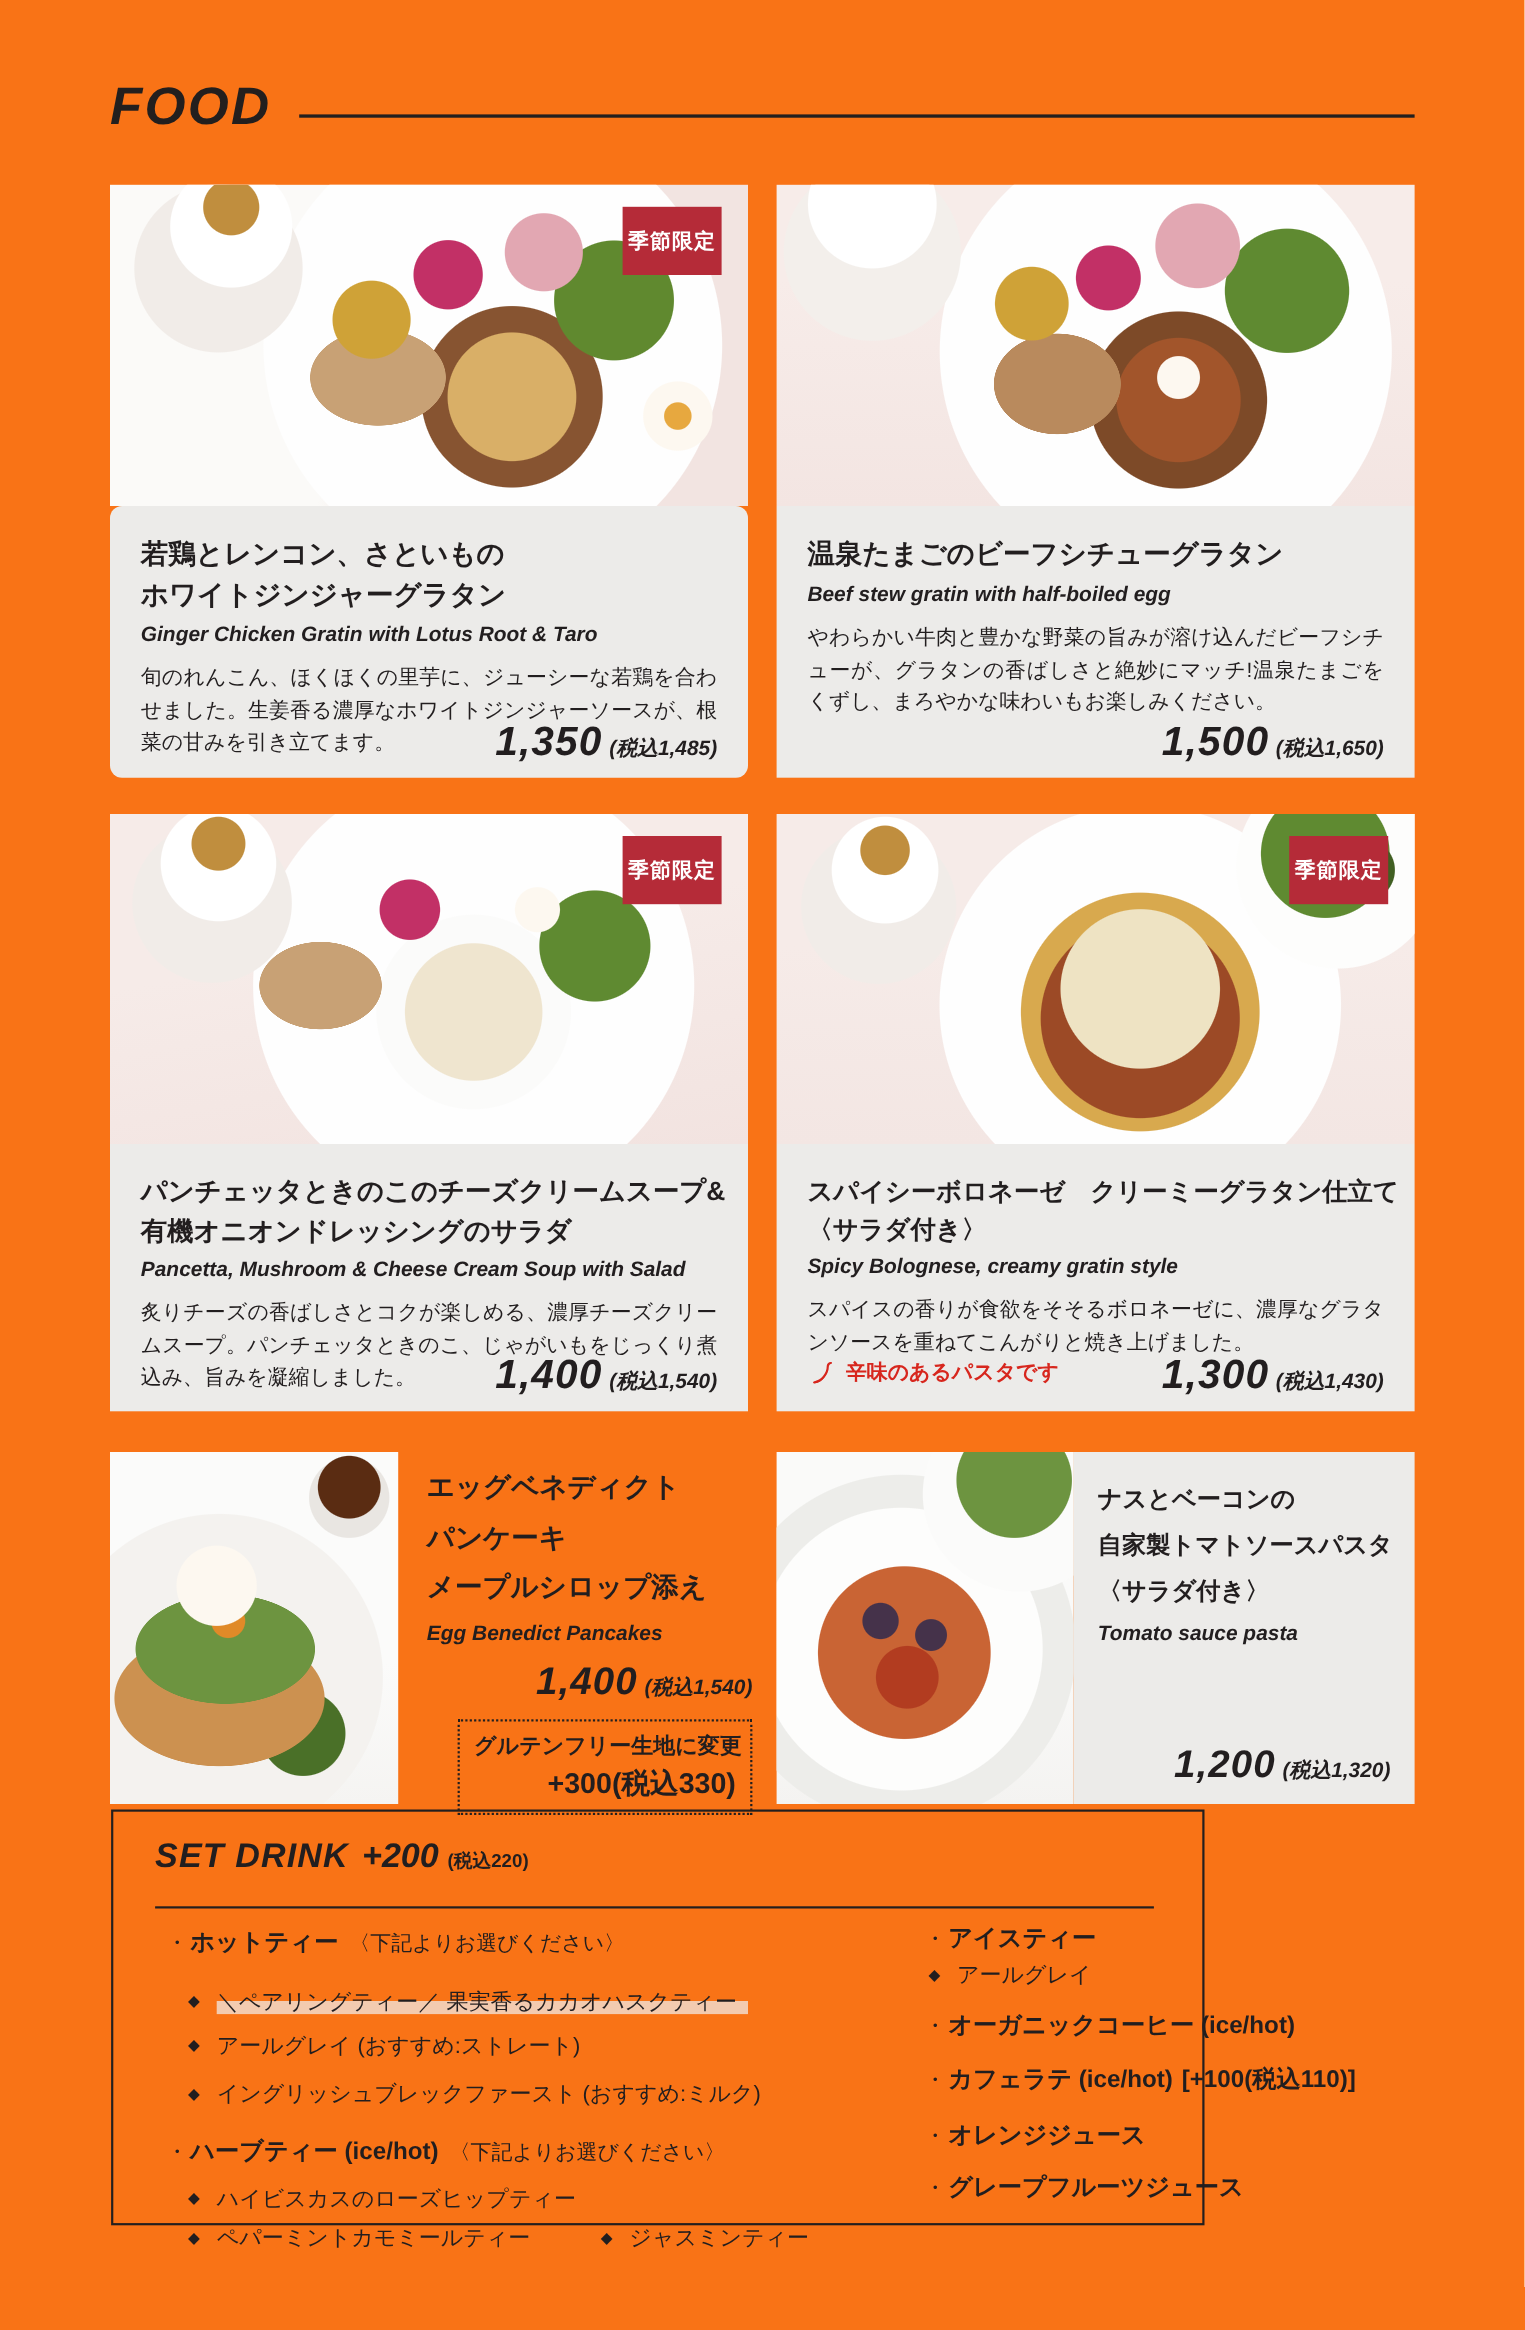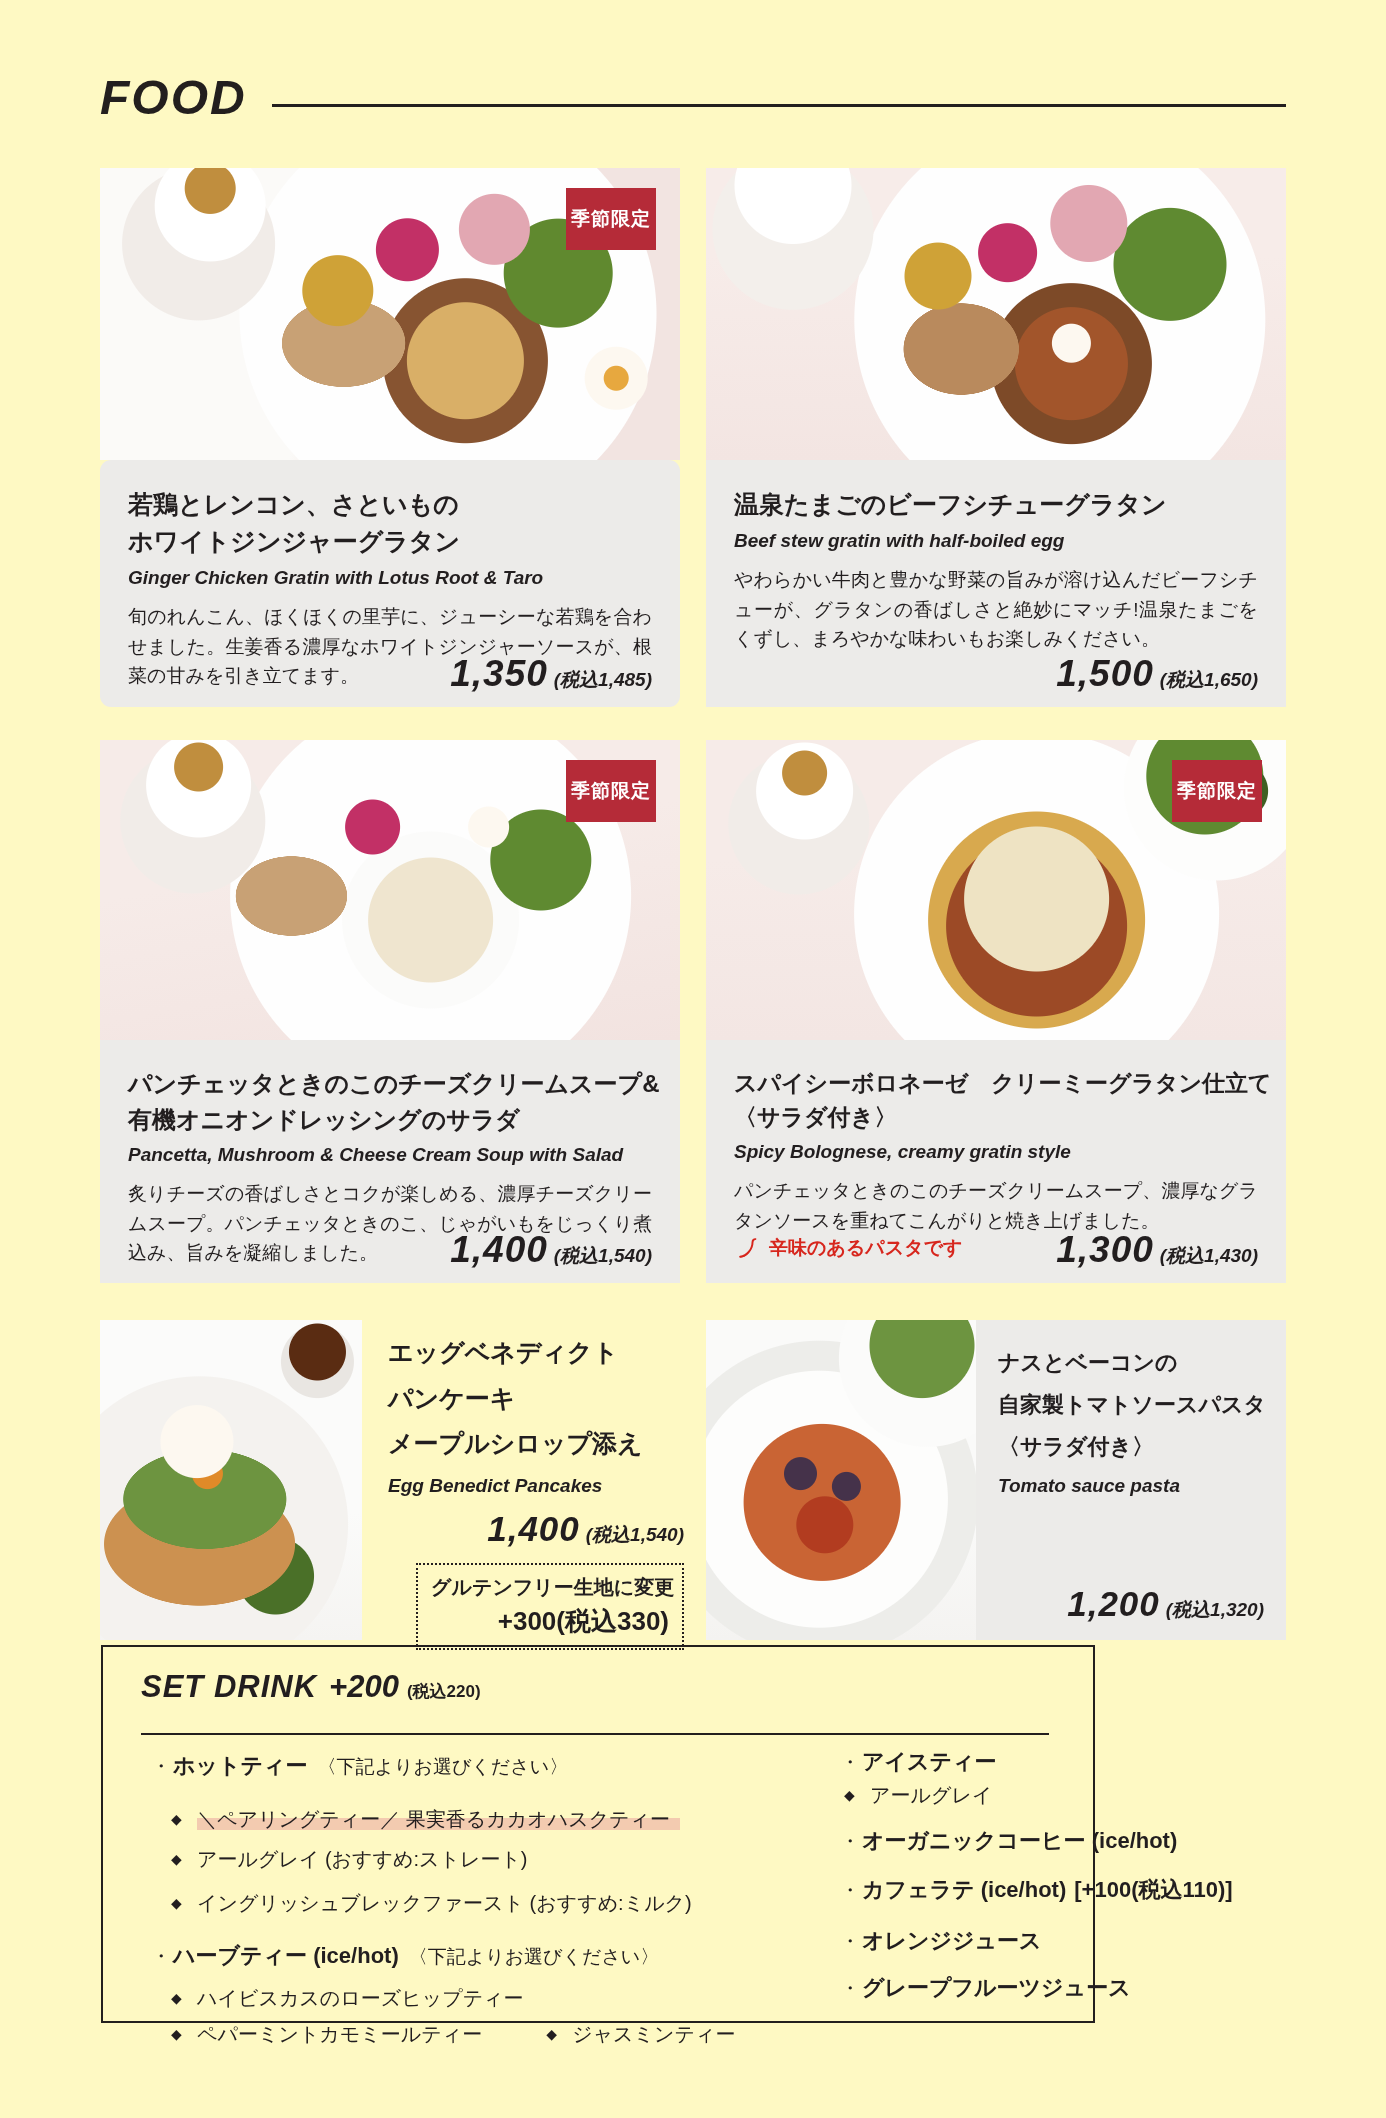--- a/index.html
+++ b/index.html
@@ -1,16 +1,16 @@
 <!DOCTYPE html>
 <html><head>
 <meta charset="utf-8">
 <style>
   html,body{margin:0;padding:0;background:#ffffff;}
-  .page{position:relative;width:1386px;height:2118px;background:#fef9c3;overflow:hidden;
+  .page{position:relative;width:1386px;height:2118px;background:#f97316;overflow:hidden;
         font-family:"Liberation Sans","DejaVu Sans",sans-serif;color:#221e1f;}
   
   .food-title{position:absolute;left:100px;top:70px;margin:0;font-size:48px;font-weight:800;
               font-style:italic;letter-spacing:2px;color:#231f1e;}
   .header-rule{position:absolute;left:272px;top:104px;width:1014px;height:3px;background:#231f1e;}
   
   .card{position:absolute;width:580px;}
   .photo{position:absolute;left:0;top:0;right:0;background:#f3e6e3;overflow:hidden;}
   .panel{position:absolute;left:0;right:0;bottom:0;background:#ecebe9;padding:26px 28px;box-sizing:border-box;}
   .badge{position:absolute;top:20px;right:24px;width:90px;height:62px;background:#b52b38;color:#ffffff;
@@ -196,21 +196,21 @@
   <article class="card" style="left:706px;top:740px;height:543px;">
     <div class="photo p4" style="height:300px;">
       <div class="badge">季節限定</div>
     </div>
     <div class="panel" style="top:300px;">
       <h2 class="jp" style="font-size:23px;">
         <span class="l">スパイシーボロネーゼ　クリーミーグラタン仕立て</span>
         <span class="l">〈サラダ付き〉</span>
       </h2>
       <p class="en">Spicy Bolognese, creamy gratin style</p>
-      <p class="desc">パンチェッタときのこのチーズクリームスープ、濃厚なグラタンソースを重ねてこんがりと焼き上げました。</p>
+      <p class="desc">スパイスの香りが食欲をそそるボロネーゼに、濃厚なグラタンソースを重ねてこんがりと焼き上げました。</p>
       <div class="spicy">
         <svg viewBox="0 0 24 24" aria-hidden="true">
           <path d="M6 21 C13 20 18 13 18 7 C18 5.5 19 4.5 20.5 4.4 L20.5 3 C18 2.6 16.2 4.2 16.2 6.6 C16.2 12.6 11.5 18.2 5.5 19.2 C4.5 19.4 4.6 21.1 6 21 Z" fill="#d7261d"></path>
           <path d="M5.2 20.6 C10 21.4 15 17 16.6 11 C14 16.6 9.6 19.8 5.2 19.6 Z" fill="#d7261d"></path>
         </svg>
         <span>辛味のあるパスタです</span>
       </div>
       <div class="price">
         <span class="num">1,300</span><span class="tax">(税込1,430)</span>
       </div>

